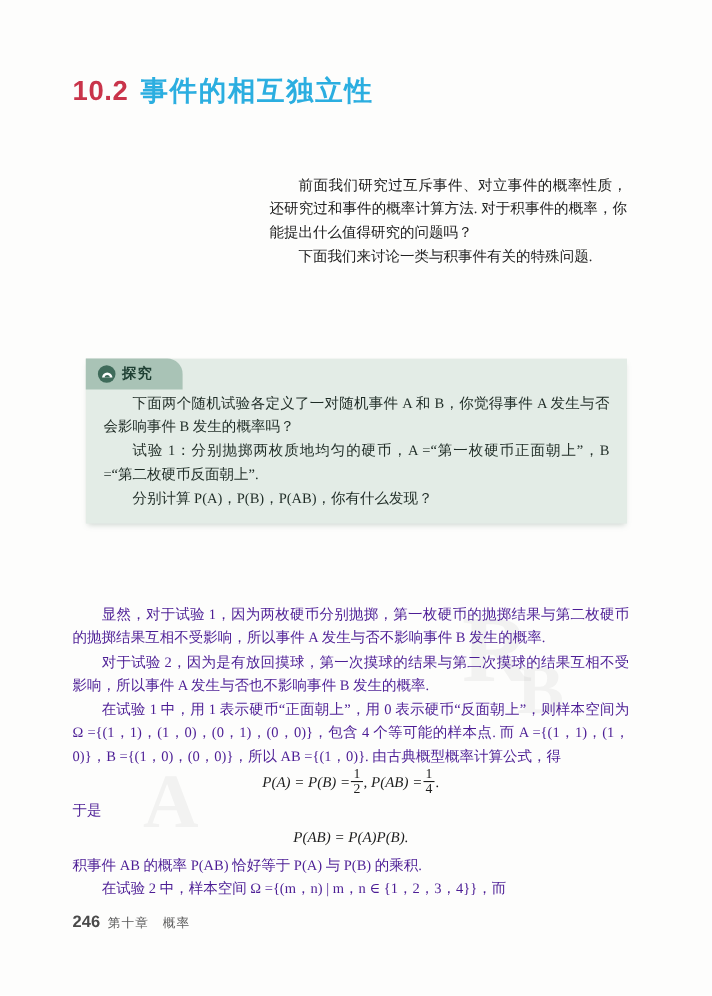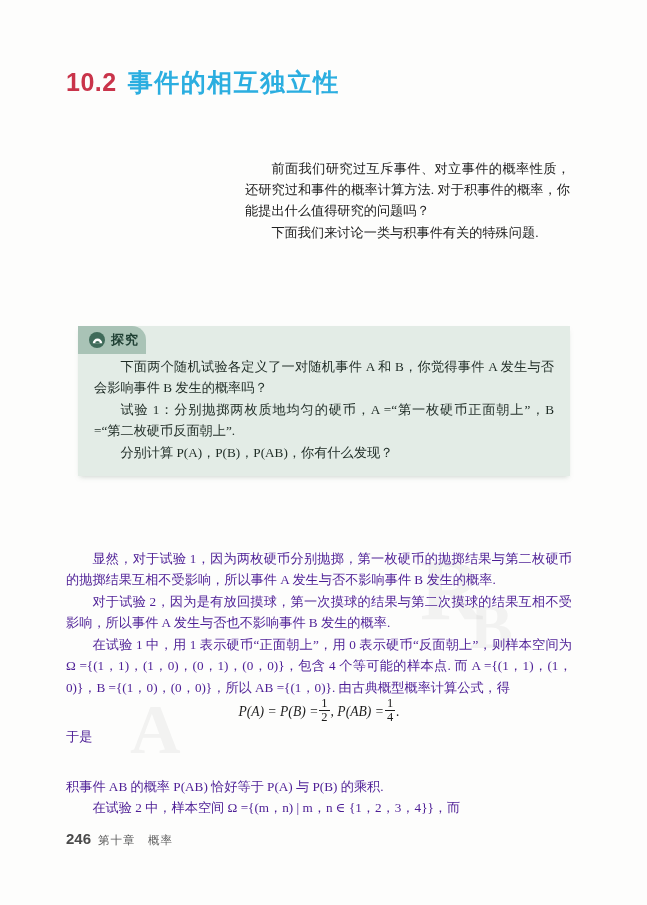--- a/index.html
+++ b/index.html
@@ -85,21 +85,21 @@
   .explore-header {
     position: relative;
     height: 28px;
     background: transparent;
   }
   .explore-tab {
     position: absolute;
     left: 0;
     top: 0;
     height: 28px;
-    width: 68px;
+    width: 88px;
     background: #a9c3b6;
     border-top-right-radius: 14px;
     border-bottom-right-radius: 0;
     display: flex;
     align-items: center;
     gap: 6px;
     padding-left: 11px;
     box-sizing: border-box;
   }
   .explore-icon {
@@ -241,20 +241,23 @@
   </div>
 
   <div class="formula f1">
     <span class="mi">P(A) = P(B) =</span><span class="frac"><span class="num">1</span><span class="den">2</span></span><span class="mi">,   P(AB) =</span><span class="frac"><span class="num">1</span><span class="den">4</span></span><span class="mi">.</span>
   </div>
 
   <div class="body-block b3">
     <p class="noindent">于是</p>
   </div>
 
+  <div class="formula f2">
+    <span class="mi">P(AB) = P(A)P(B).</span>
+  </div>
 
   <div class="body-block b4">
     <p class="noindent">积事件 AB 的概率 P(AB) 恰好等于 P(A) 与 P(B) 的乘积.</p>
     <p>在试验 2 中，样本空间 Ω ={(m，n) | m，n ∈ {1，2，3，4}}，而</p>
   </div>
 
   <div class="footer">
     <span class="footer-page">246</span>
     <span class="footer-chapter">第十章　概率</span>
   </div>

